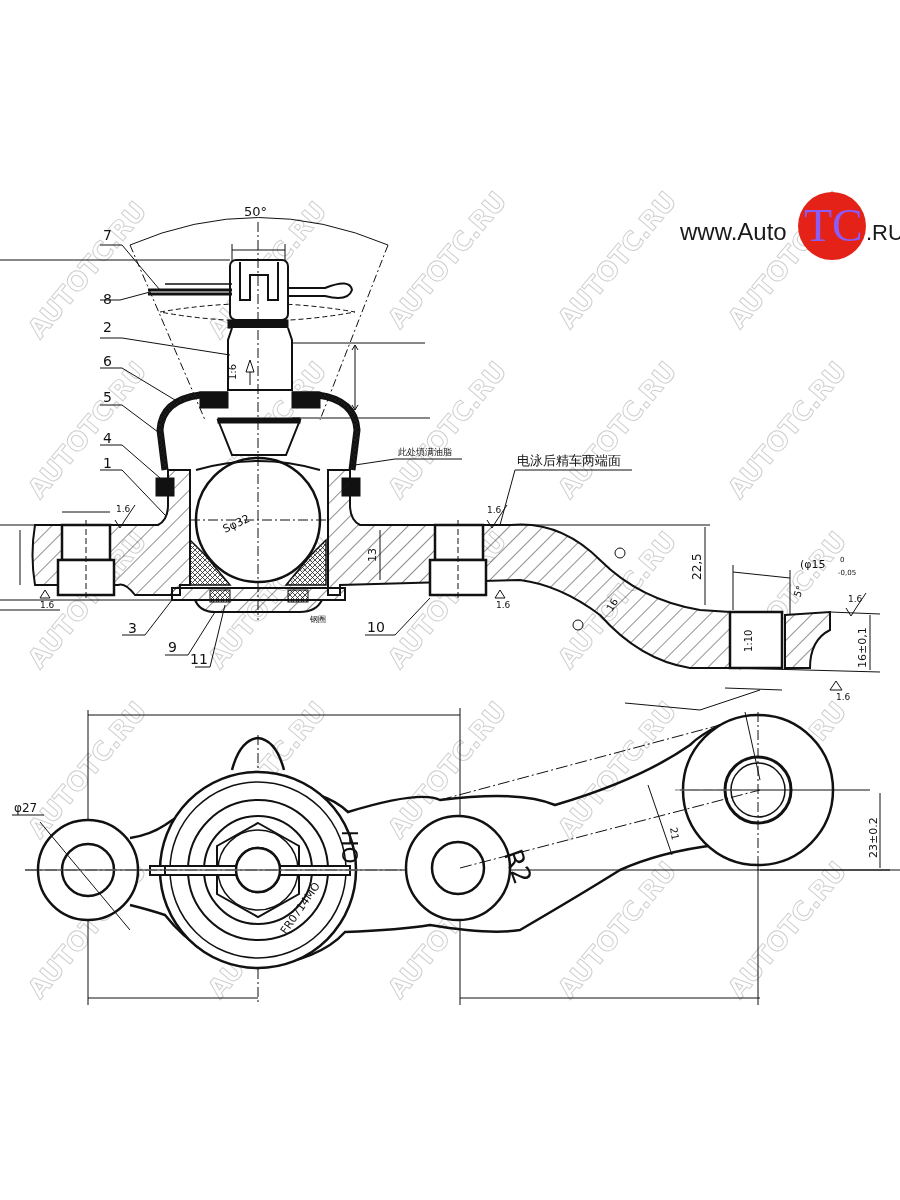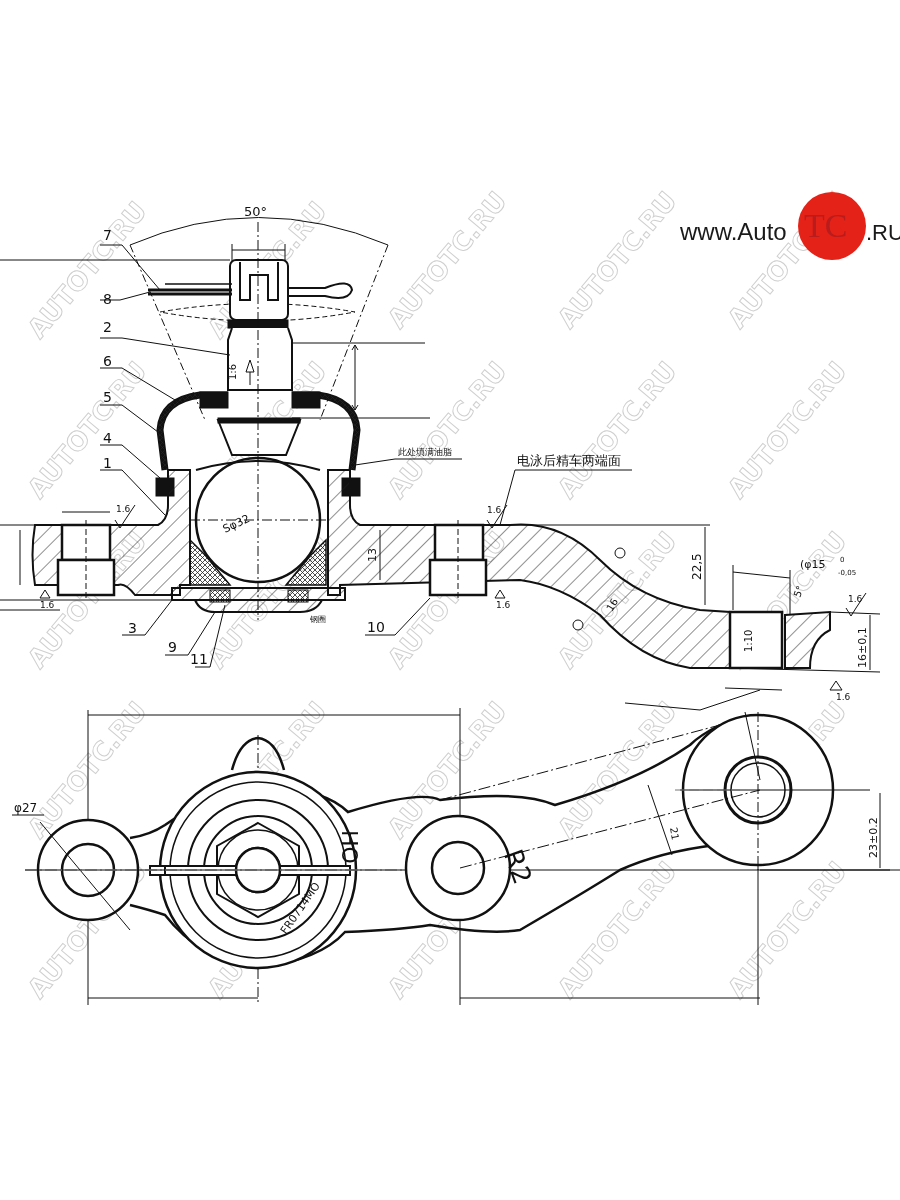--- a/index.html
+++ b/index.html
@@ -4,21 +4,21 @@
 <style>
   html, body { margin:0; padding:0; background:#ffffff; }
   body { width:900px; height:1200px; position:relative; overflow:hidden;
          font-family:"Liberation Sans", sans-serif; }
   #canvas { position:absolute; left:0; top:0; width:900px; height:1200px; }
   .logo { position:absolute; left:680px; top:192px; width:215px; height:70px; }
   .logo-text { position:absolute; top:26px; left:0; font-size:24px; color:#1a1a1a;
                font-family:"Liberation Sans", sans-serif; letter-spacing:0px; white-space:nowrap; }
   .logo-circle { position:absolute; left:118px; top:0; width:68px; height:68px; border-radius:50%;
                  background:#e52217; }
-  .logo-tc { position:absolute; left:124px; top:6px; font-size:34px; color:#b91c1c;
+  .logo-tc { position:absolute; left:124px; top:6px; font-size:46px; color:#8b5cf6;
              font-family:"Liberation Serif", serif; line-height:56px; }
   .logo-ru { position:absolute; left:186px; top:28px; font-size:22px; color:#1a1a1a; }
   svg text { font-family:"DejaVu Sans", sans-serif; }
 </style>
 </head>
 <body>
 
 <svg id="canvas" viewBox="0 0 900 1200" xmlns="http://www.w3.org/2000/svg">
   <defs>
     <pattern id="hatch" patternUnits="userSpaceOnUse" width="12" height="12" patternTransform="rotate(45)">

